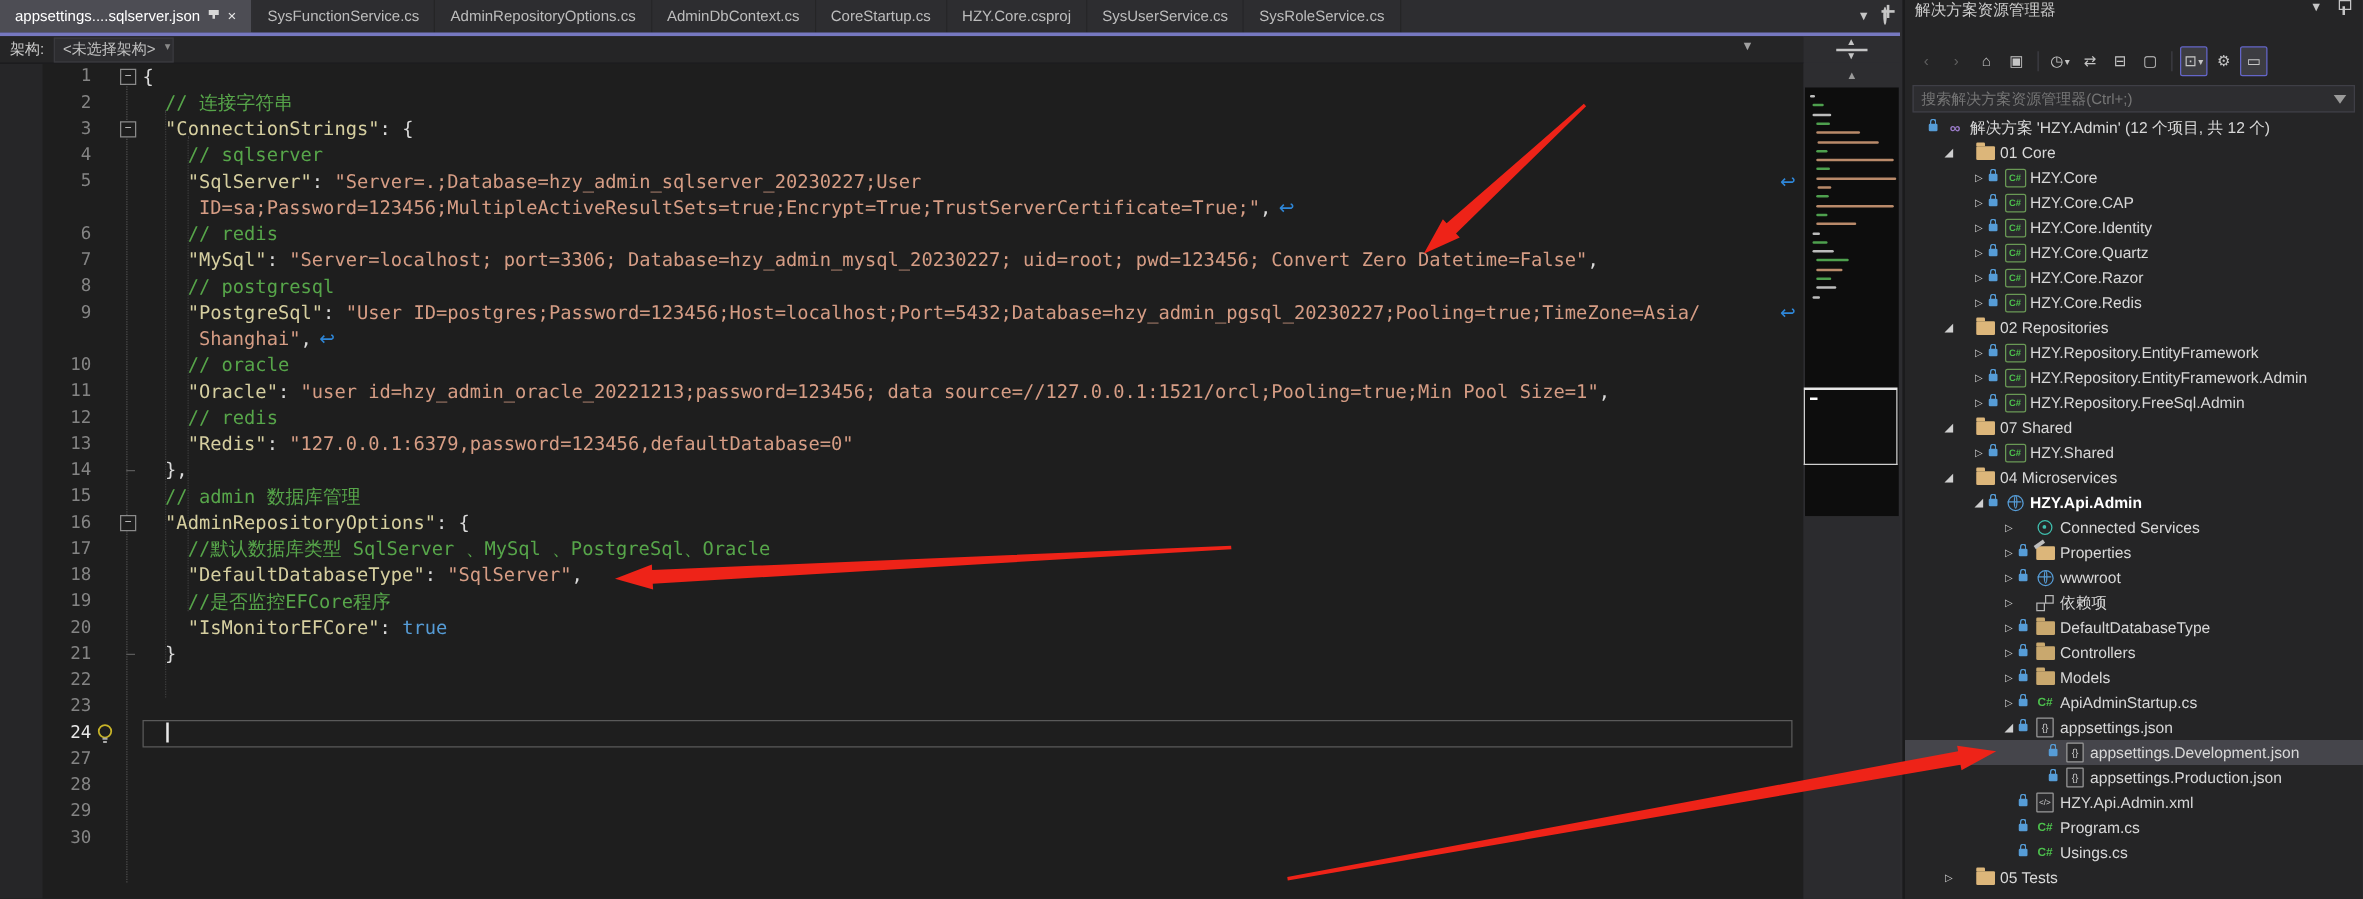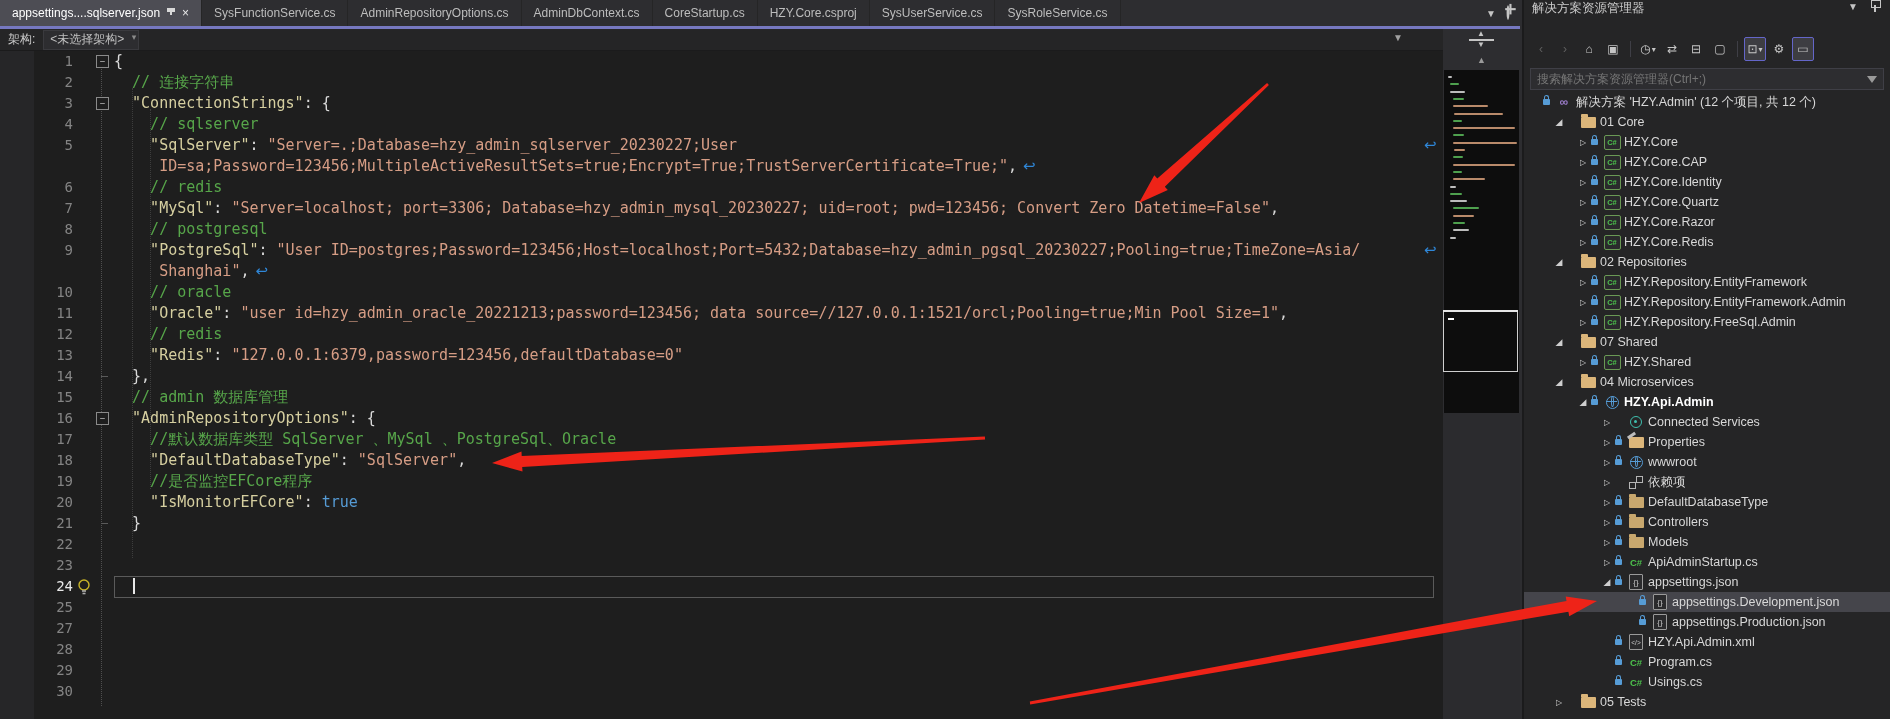--- a/index.html
+++ b/index.html
@@ -188,21 +188,20 @@
         <div class="row"><span class="ln">15</span><span class="code" style="padding-left: 18.06px;"><span class="tk-c">// admin 数据库管理</span></span></div>
         <div class="row"><span class="ln">16</span><span class="code" style="padding-left: 18.06px;"><span class="tk-k">"AdminRepositoryOptions"</span><span class="tk-p">: {</span></span></div>
         <div class="row"><span class="ln">17</span><span class="code" style="padding-left: 36.12px;"><span class="tk-c">//默认数据库类型 SqlServer 、MySql 、PostgreSql、Oracle</span></span></div>
         <div class="row"><span class="ln">18</span><span class="code" style="padding-left: 36.12px;"><span class="tk-k">"DefaultDatabaseType"</span><span class="tk-p">: </span><span class="tk-s">"SqlServer"</span><span class="tk-p">,</span></span></div>
         <div class="row"><span class="ln">19</span><span class="code" style="padding-left: 36.12px;"><span class="tk-c">//是否监控EFCore程序</span></span></div>
         <div class="row"><span class="ln">20</span><span class="code" style="padding-left: 36.12px;"><span class="tk-k">"IsMonitorEFCore"</span><span class="tk-p">: </span><span class="tk-w">true</span></span></div>
         <div class="row"><span class="ln">21</span><span class="code" style="padding-left: 18.06px;"><span class="tk-p">}</span></span></div>
         <div class="row"><span class="ln">22</span><span class="code" style="padding-left: 0px;"></span></div>
         <div class="row"><span class="ln">23</span><span class="code" style="padding-left: 0px;"></span></div>
         <div class="row"><span class="ln cur">24</span><span class="code" style="padding-left: 0px;"></span></div>
-        <div class="row"><span class="ln">25</span><span class="code" style="padding-left: 0px;"></span></div>
         <div class="row"><span class="ln">27</span><span class="code" style="padding-left: 0px;"></span></div>
         <div class="row"><span class="ln">28</span><span class="code" style="padding-left: 0px;"></span></div>
         <div class="row"><span class="ln">29</span><span class="code" style="padding-left: 0px;"></span></div>
         <div class="row"><span class="ln">30</span><span class="code" style="padding-left: 0px;"></span></div>
       </div>
     <div id="caret-line" style="top: 525px;"></div>
     <div id="caret" style="top: 527px; left: 133px;"></div>
     <svg id="bulb" width="18" height="18" style="top: 527px; left: 76px;">
       <circle cx="8" cy="7" r="5" fill="none" stroke="#c8b428" stroke-width="1.4"></circle>
       <line x1="6" y1="13" x2="10" y2="13" stroke="#aaaaaa" stroke-width="1.6"></line>

